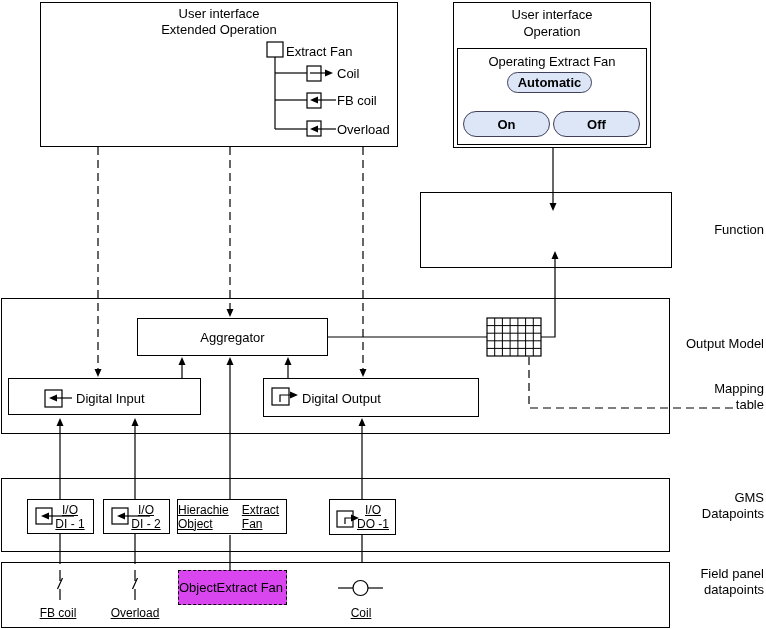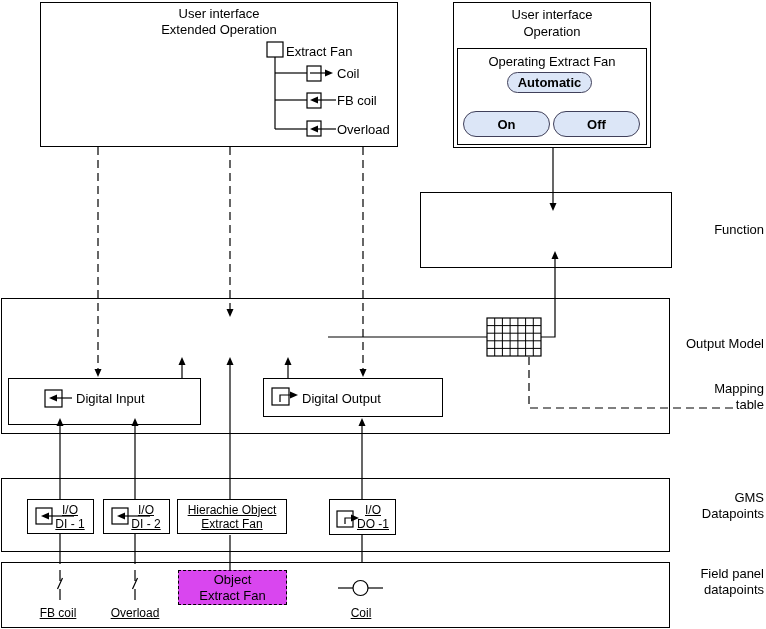--- a/index.html
+++ b/index.html
@@ -3,21 +3,21 @@
 <meta charset="utf-8">
 <style>
   html,body{margin:0;padding:0;background:#fff;}
   .canvas{position:relative;width:766px;height:629px;background:#fff;overflow:hidden;
           font-family:"Liberation Sans", sans-serif;color:#000;}
   .box{position:absolute;border:1px solid #000;background:#fff;box-sizing:border-box;}
   .nobg{background:transparent;}
   .lbl{position:absolute;font-size:13px;line-height:15px;white-space:nowrap;}
   .cline{position:absolute;left:0;right:0;text-align:center;font-size:13px;line-height:15px;}
   .flexc{display:flex;align-items:center;justify-content:center;}
-  .flexcol{display:flex;flex-direction:column;align-items:center;justify-content:center;}
+  .flexcol{display:flex;flex-direction:row;align-items:center;}
   .pill{position:absolute;border:1px solid #40405a;border-radius:13px;background:#dce6f7;
         font-size:13px;font-weight:bold;box-sizing:border-box;}
   .rlabel{position:absolute;left:672px;width:92px;text-align:right;font-size:13px;line-height:16px;}
   .dashedbox{position:absolute;border:1px dashed #000;background:#d946ef;box-sizing:border-box;}
   .small{font-size:12px;line-height:14px;text-decoration:underline;}
   svg.overlay{position:absolute;left:0;top:0;z-index:5;pointer-events:none;}
 </style>
 </head>
 <body>
 
@@ -40,24 +40,25 @@
     <div class="cline" style="top:5px;">Operating Extract Fan</div>
   </div>
   <div class="pill flexc" style="left: 507px; top: 72px; width: 85px; height: 21px; background: rgb(220, 230, 247); border-color: rgb(64, 64, 90);">Automatic</div>
   <div class="pill flexc" style="left: 463px; top: 111px; width: 87px; height: 26px; background: rgb(220, 230, 247); border-color: rgb(64, 64, 90);">On</div>
   <div class="pill flexc" style="left: 553px; top: 111px; width: 87px; height: 26px; background: rgb(220, 230, 247); border-color: rgb(64, 64, 90);">Off</div>
 
   <div class="box nobg" style="left:420px;top:192px;width:252px;height:76px;"></div>
   <div class="rlabel" style="top:222px;">Function</div>
 
   <div class="box nobg" style="left:1px;top:298px;width:669px;height:136px;"></div>
-  <div class="box" style="left:8px;top:378px;width:193px;height:47px;">
+  <div class="box flexc" style="left:137px;top:318px;width:191px;height:38px;font-size:13px;">Aggregator</div>
+  <div class="box" style="left:8px;top:378px;width:193px;height:37px;">
     <div class="lbl" style="left:67px;top:12px;">Digital Input</div>
   </div>
-  <div class="box" style="left:263px;top:378px;width:180px;height:39px;">
+  <div class="box" style="left:263px;top:378px;width:216px;height:39px;">
     <div class="lbl" style="left:38px;top:12px;">Digital Output</div>
   </div>
   <div class="rlabel" style="top:336px;">Output Model</div>
   <div class="rlabel" style="top:381px;">Mapping</div>
   <div class="rlabel" style="top:397px;">table</div>
 
   <div class="box nobg" style="left:1px;top:478px;width:669px;height:74px;"></div>
   <div class="box" style="left:27px;top:499px;width:67px;height:35px;">
     <div class="lbl small" style="right:3px;top:3px;width:40px;text-align:center;left:auto;">
       <div>I/O</div>

